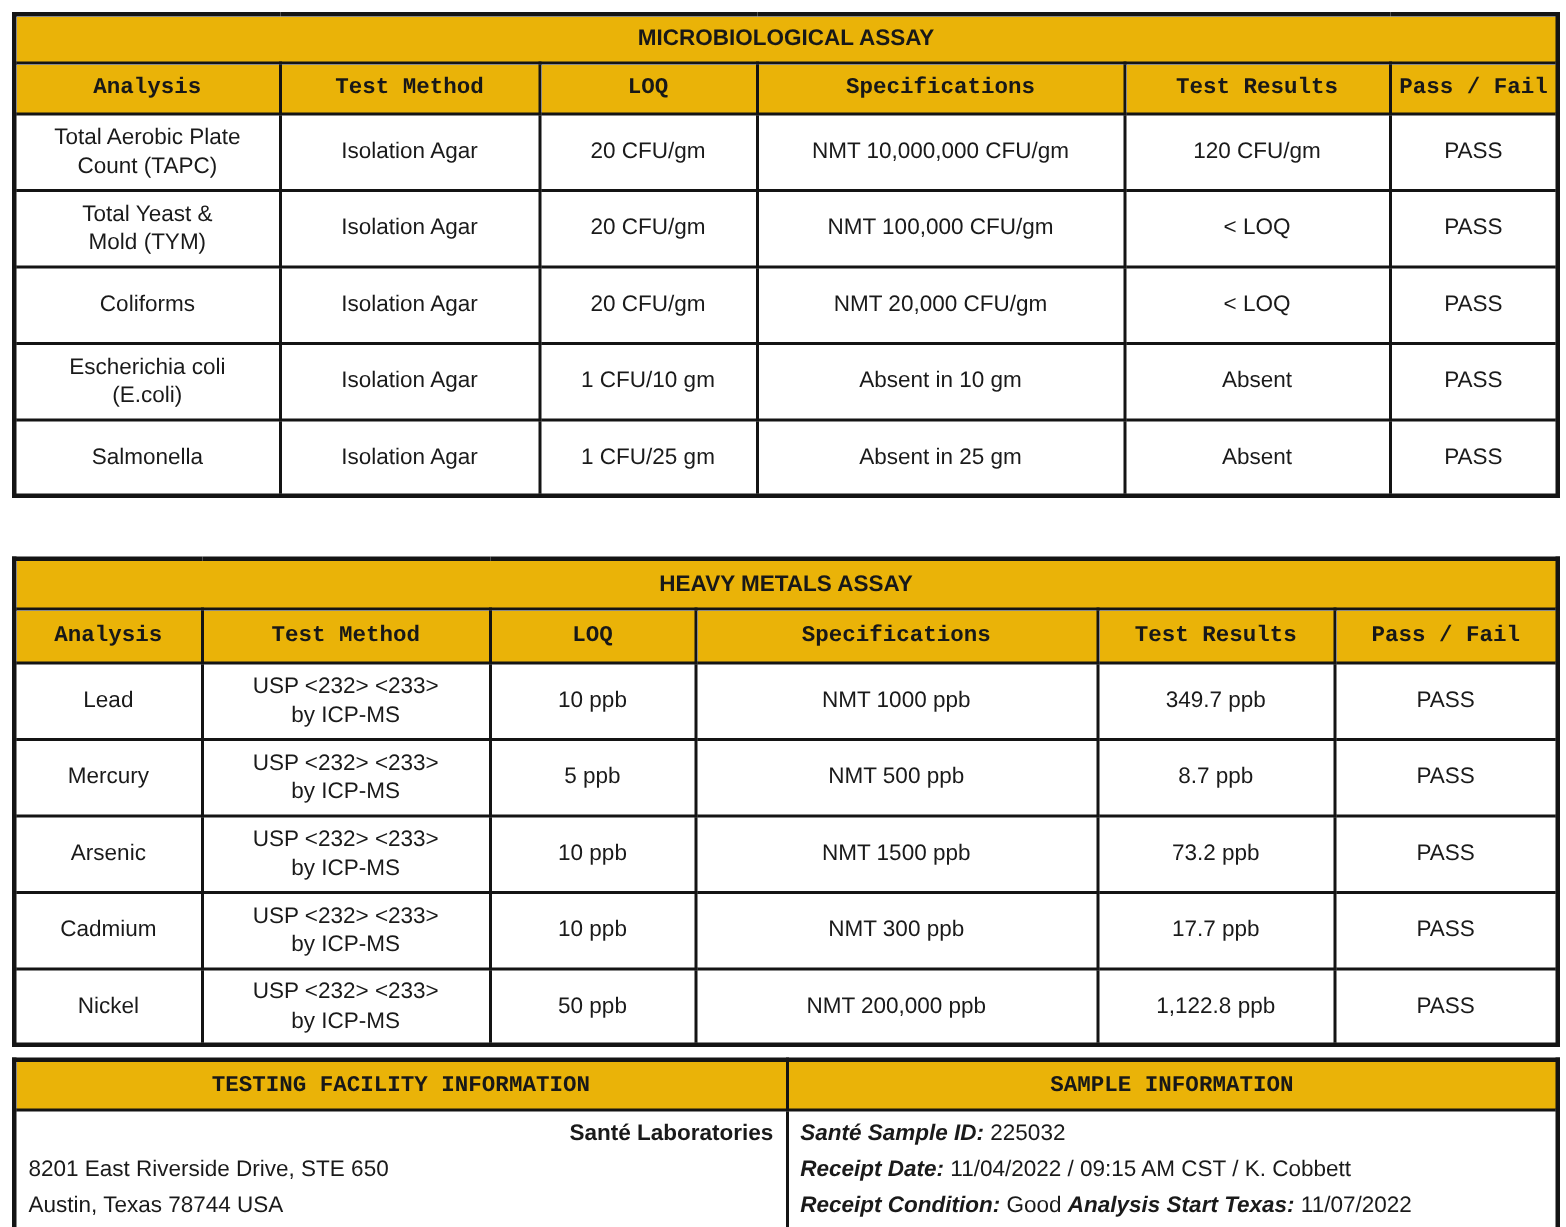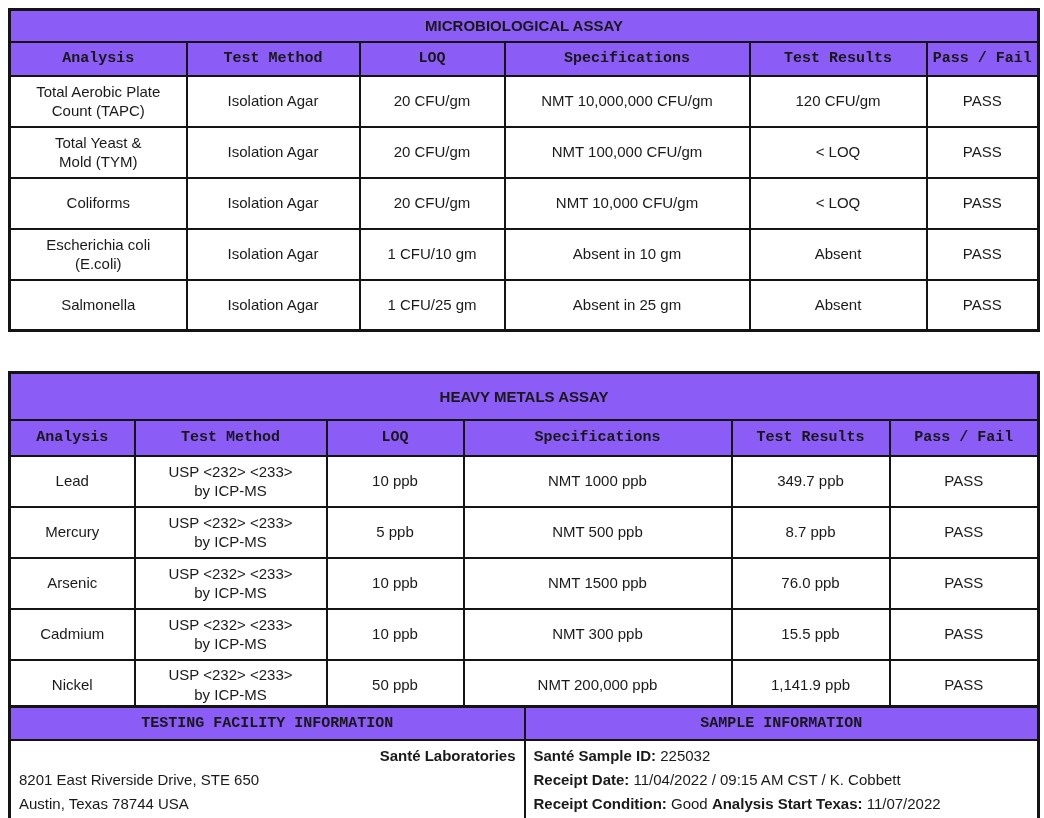--- a/index.html
+++ b/index.html
@@ -26,40 +26,40 @@
     text-align:center;
     vertical-align:middle;
     padding:2px 4px;
     font-size:15px;
     white-space:pre-line;
     line-height:1.3;
     overflow:hidden;
   }
   table{border:3px solid #141414;}
   .title-cell,.head-cell{
-    background:#8b5cf6;
+    background:#eab308;
     font-weight:700;
     color:#181818;
   }
   .title-row{height:32px;}
   .head-row{height:34px;font-family:Liberation Mono, monospace;}
-  #metals-table .title-row{height:47px;}
+  #metals-table .title-row{height:33px;}
   #metals-table .head-row{height:36px;}
   .data-row{height:51px;}
   #info-table .head-row{height:33px;}
   #info-table .data-row{height:74px;}
   #info-table td{
     text-align:left;
     vertical-align:top;
     padding:3px 8px;
     line-height:24px;
     white-space:normal;
   }
   .bold{font-weight:700;text-align:right;}
-  .kv b{font-weight:700;}
+  .kv b{font-weight:700;font-style:italic;}
 </style>
 </head>
 <body>
 
 <div class="page">
 
   <table id="micro-table">
     <colgroup>
       <col style="width:177px">
         <col style="width:173px">
@@ -95,21 +95,21 @@
       <td>Isolation Agar</td>
       <td>20 CFU/gm</td>
       <td>NMT 100,000 CFU/gm</td>
       <td>&lt; LOQ</td>
       <td>PASS</td>
     </tr>
     <tr class="data-row">
       <td>Coliforms</td>
       <td>Isolation Agar</td>
       <td>20 CFU/gm</td>
-      <td>NMT 10,000 CFU/gm</td>
+      <td>NMT 20,000 CFU/gm</td>
       <td>&lt; LOQ</td>
       <td>PASS</td>
     </tr>
     <tr class="data-row">
       <td>Escherichia coli
 (E.coli)</td>
       <td>Isolation Agar</td>
       <td>1 CFU/10 gm</td>
       <td>Absent in 10 gm</td>
       <td>Absent</td>
@@ -164,39 +164,39 @@
       <td>NMT 500 ppb</td>
       <td>8.7 ppb</td>
       <td>PASS</td>
     </tr>
     <tr class="data-row">
       <td>Arsenic</td>
       <td>USP &lt;232&gt; &lt;233&gt;
 by ICP-MS</td>
       <td>10 ppb</td>
       <td>NMT 1500 ppb</td>
-      <td>76.0 ppb</td>
+      <td>73.2 ppb</td>
       <td>PASS</td>
     </tr>
     <tr class="data-row">
       <td>Cadmium</td>
       <td>USP &lt;232&gt; &lt;233&gt;
 by ICP-MS</td>
       <td>10 ppb</td>
       <td>NMT 300 ppb</td>
-      <td>15.5 ppb</td>
+      <td>17.7 ppb</td>
       <td>PASS</td>
     </tr>
     <tr class="data-row">
       <td>Nickel</td>
       <td>USP &lt;232&gt; &lt;233&gt;
 by ICP-MS</td>
       <td>50 ppb</td>
       <td>NMT 200,000 ppb</td>
-      <td>1,141.9 ppb</td>
+      <td>1,122.8 ppb</td>
       <td>PASS</td>
     </tr>
   </tbody>
     </table>
 
   <table id="info-table">
     <colgroup>
       <col style="width:515px">
         <col style="width:514px">
     </colgroup>

